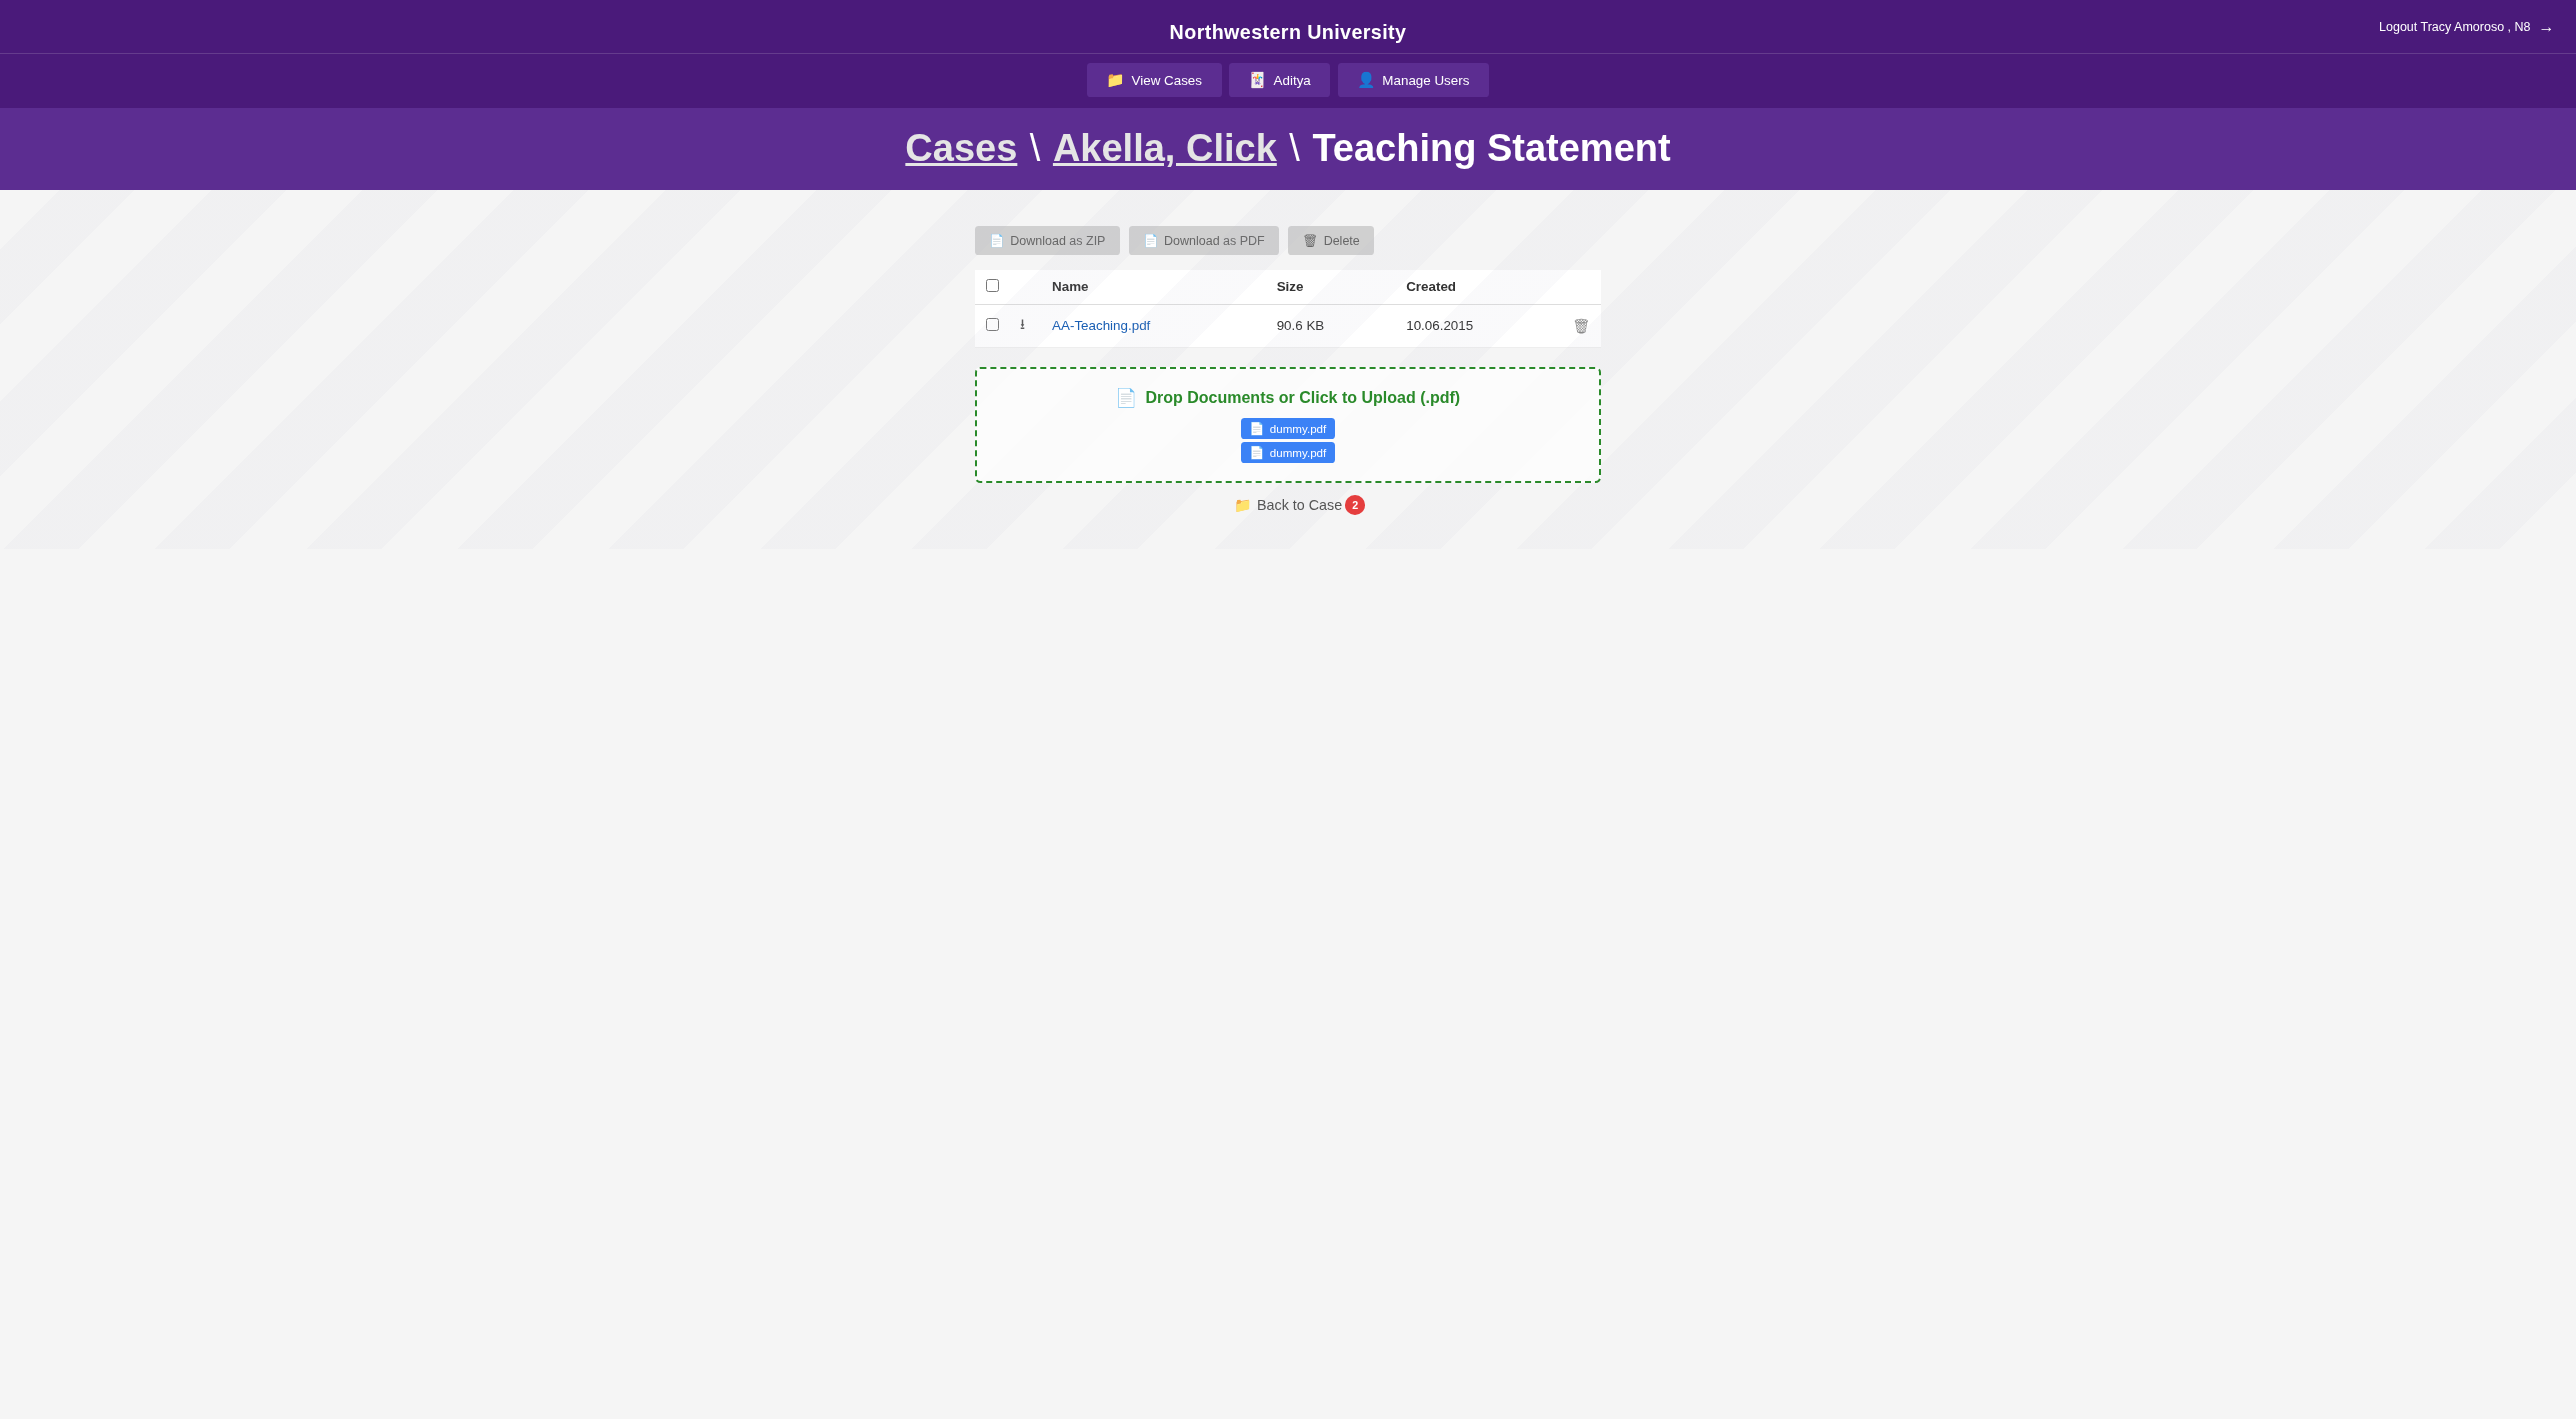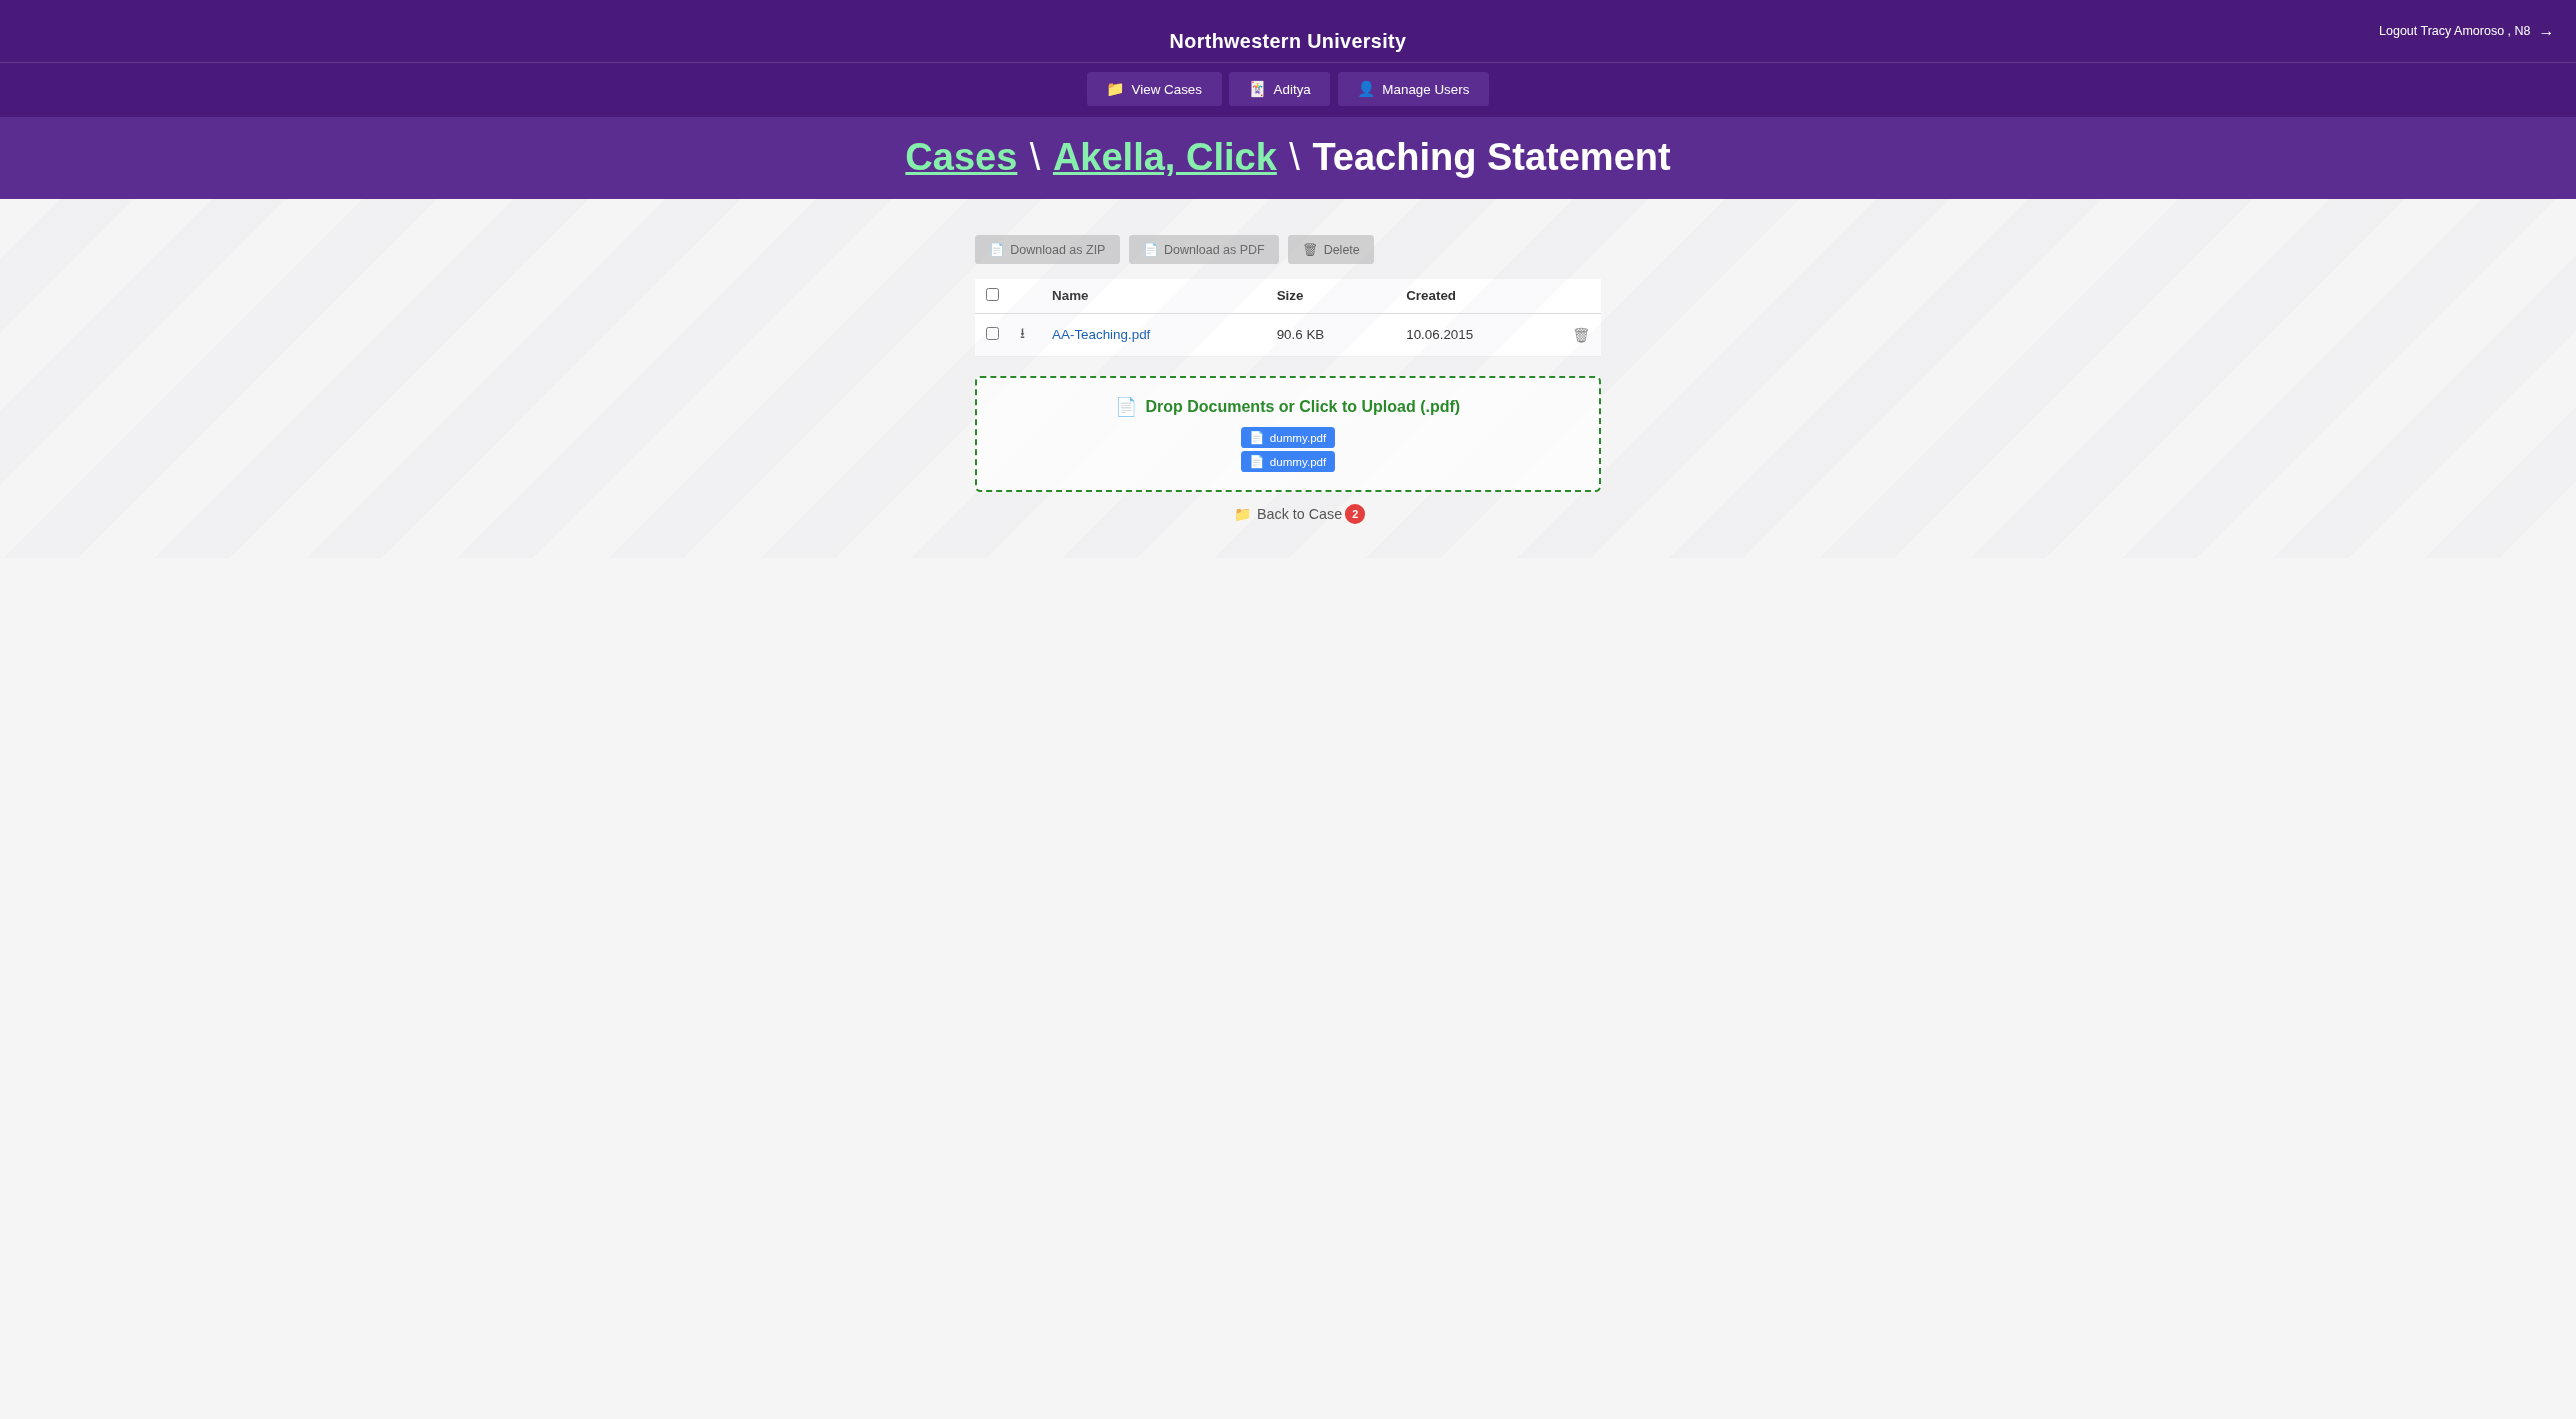--- a/index.html
+++ b/index.html
@@ -7,21 +7,21 @@
       font-family: Arial, sans-serif;
       background: #f5f5f5;
       min-height: 100vh;
     }
 
     
     .top-header {
       background: #4a1a7a;
       color: white;
       text-align: center;
-      padding: 30px 18px 9px;
+      padding: 21px 18px 9px;
       position: relative;
     }
     .top-header .university-name {
       font-size: 19.7px;
       font-weight: bold;
       letter-spacing: 0.4px;
     }
     .top-header .system-name {
       font-size: 12.5px;
       color: #ddd;
@@ -71,21 +71,21 @@
       background: #5c2d91;
       padding: 19.7px 0;
       text-align: center;
     }
     .breadcrumb-banner .breadcrumb-inner {
       display: inline-flex;
       align-items: center;
       gap: 12.5px;
     }
     .breadcrumb-link {
-      color: #86efac;
+      color: #e5e5e5;
       font-size: 38px;
       font-weight: bold;
       text-decoration: underline;
       cursor: pointer;
     }
     .breadcrumb-sep {
       color: white;
       font-size: 38px;
       font-weight: 300;
     }

